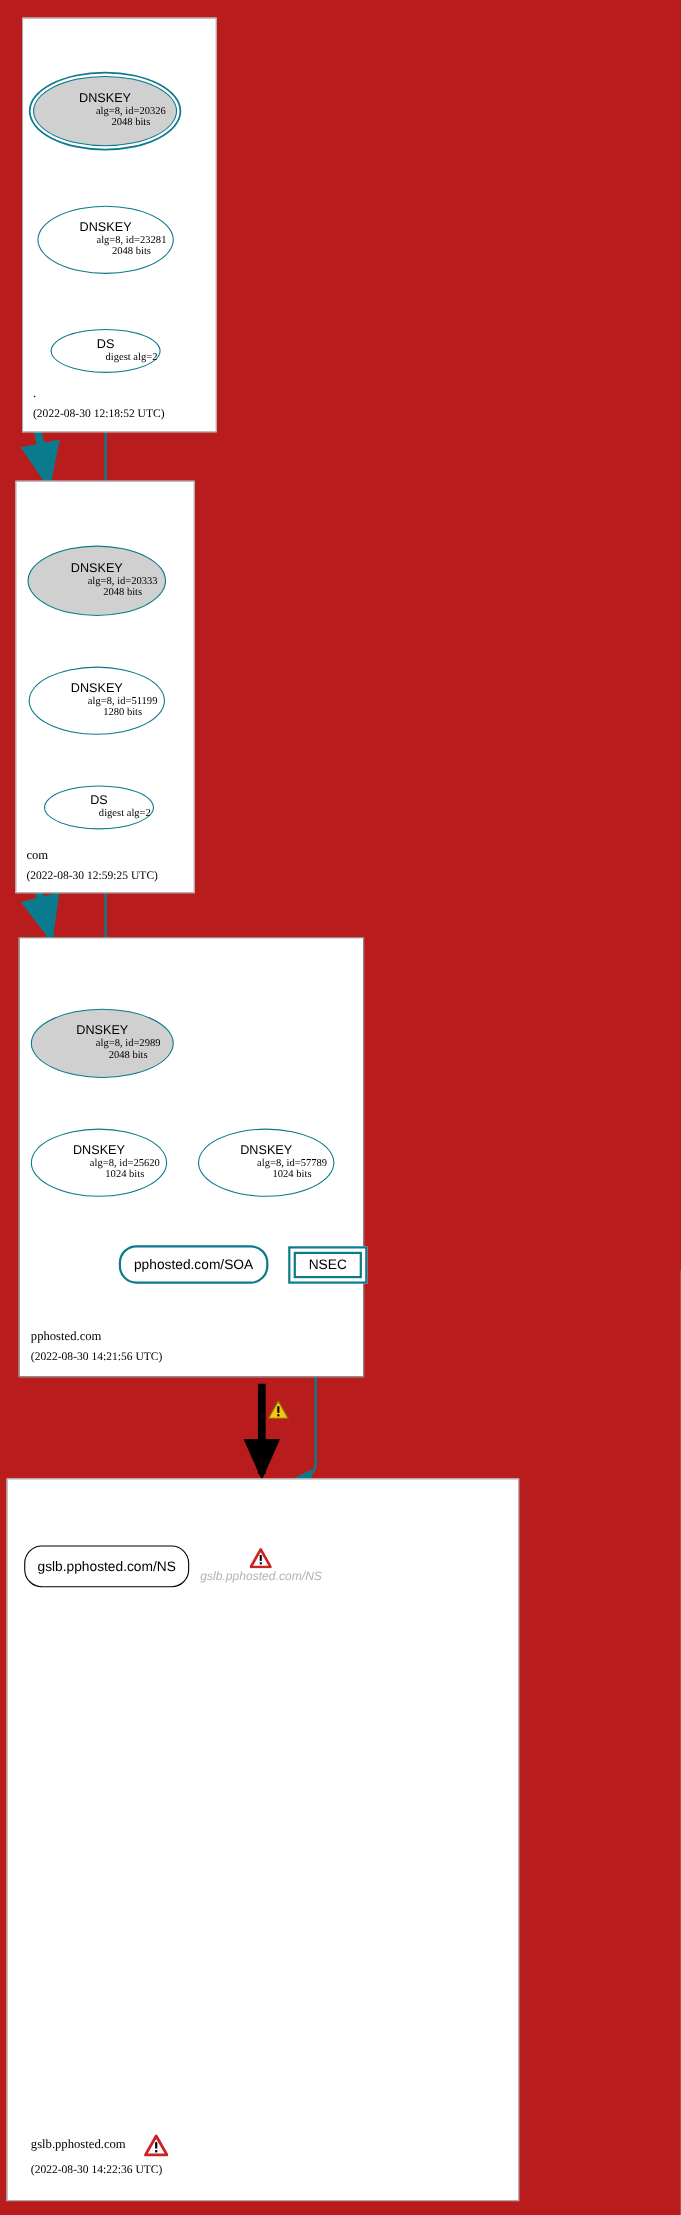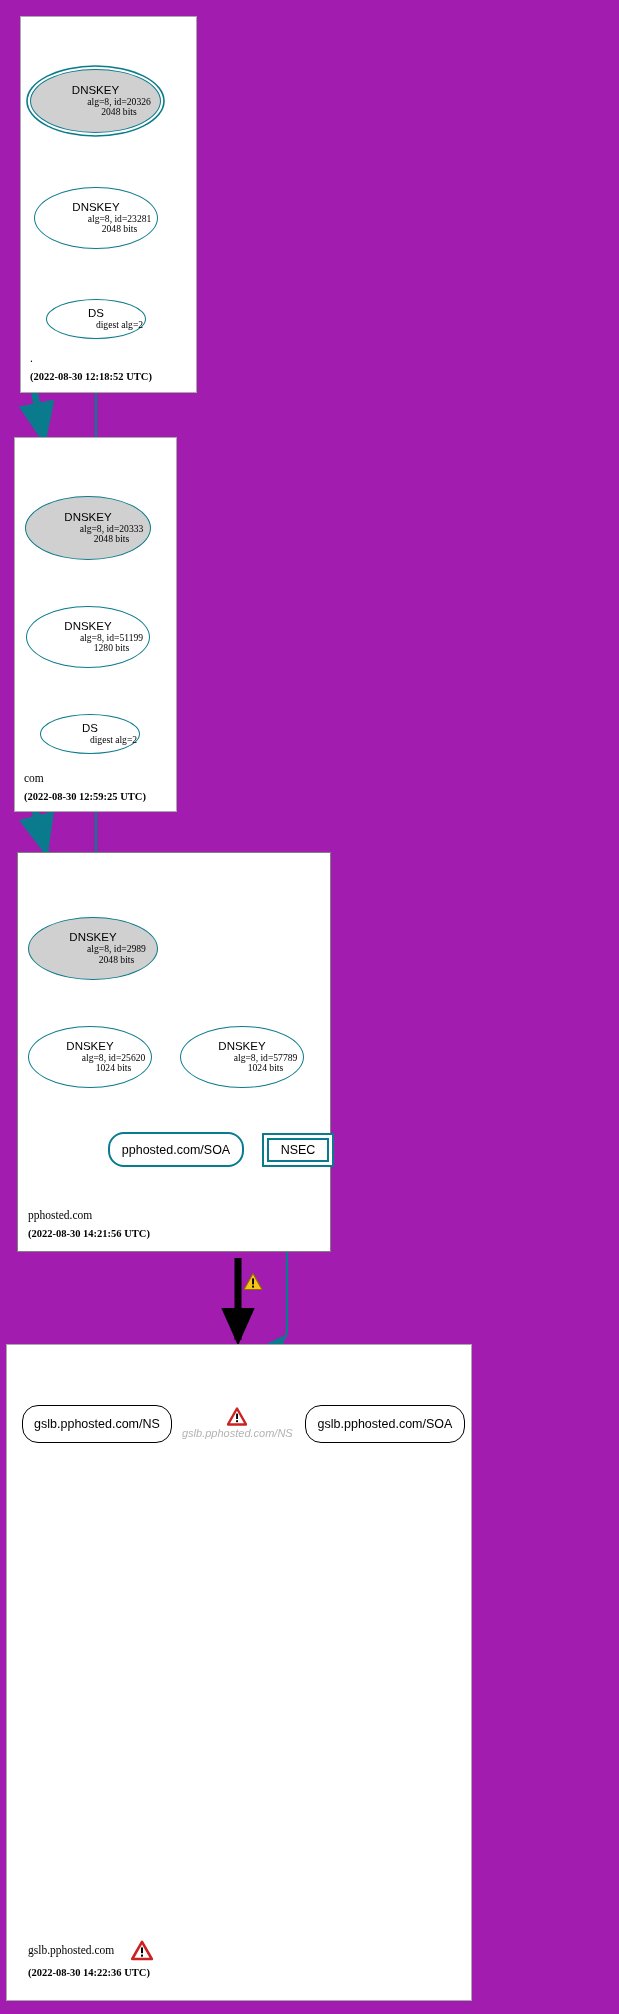--- a/index.html
+++ b/index.html
@@ -1,24 +1,24 @@
 <!DOCTYPE html>
 <html><head>
 <meta charset="utf-8">
 <style>
   html,body{margin:0;padding:0;background:#ffffff;}
   body{font-family:"Liberation Sans",sans-serif;}
-  #page{position:relative;width:619px;height:2014px;overflow:hidden;background:#a21caf;}
+  #page{position:relative;width:619px;height:2014px;overflow:hidden;background:#b91c1c;}
 
   .zone-box{position:absolute;box-sizing:border-box;background:#ffffff;}
   .zone-box.gray{border:1px solid #aaaaaa;}
   .zone-box.dark{border:1px solid #808080;}
 
   .zone-label{position:absolute;font-family:"Liberation Serif",serif;font-size:11.5px;color:#000;white-space:nowrap;}
-  .zone-time{position:absolute;font-family:"Liberation Serif",serif;font-size:10.5px;color:#000;white-space:nowrap;font-weight:bold;}
+  .zone-time{position:absolute;font-family:"Liberation Serif",serif;font-size:10.5px;color:#000;white-space:nowrap;}
 
   
   .node-ellipse{position:absolute;box-sizing:border-box;border:1.6px solid #0a7b8c;
     border-radius:50%;background:#ffffff;display:flex;flex-direction:column;
     align-items:center;justify-content:center;text-align:center;line-height:1.12;}
   .node-ellipse.sep{background:#d0d0d0;}
   .node-ellipse.dbl{box-shadow:0 0 0 2.2px #ffffff,0 0 0 3.8px #0a7b8c;}
   .n-title{font-family:"Liberation Sans",sans-serif;font-size:11.5px;color:#000;}
   .n-sub{font-family:"Liberation Serif",serif;font-size:9.6px;color:#000;margin-left:47px;}
 
@@ -175,21 +175,20 @@
       <path d="M10,1.5 L19,17.5 L1,17.5 Z" fill="#f5c518" stroke="#8a6d00" stroke-width="1.1" stroke-linejoin="round"></path>
       <rect x="9.1" y="6.4" width="1.9" height="6" fill="#000"></rect>
       <rect x="9.1" y="13.6" width="1.9" height="2" fill="#000"></rect>
     </svg>
   </div>
 
   <div class="zone-box gray" style="left:6px;top:1344px;width:466px;height:657px;"></div>
 
   <div class="node-rrset black" style="left:22px;top:1405px;width:150px;height:38px;">gslb.pphosted.com/NS</div>
 
-  <div class="node-rrset black" style="left:305px;top:1405px;width:160px;height:38px;">gslb.pphosted.com/SOA</div>
 
   <div class="warn" style="left:227px;top:1407px;width:20px;height:19px;">
     <svg width="20" height="19" viewBox="0 0 20 19">
       <path d="M10,1.5 L19,17.5 L1,17.5 Z" fill="#ffffff" stroke="#cc2222" stroke-width="2.4" stroke-linejoin="round"></path>
       <rect x="9.1" y="6.6" width="1.9" height="5.4" fill="#000"></rect>
       <rect x="9.1" y="13.2" width="1.9" height="2" fill="#000"></rect>
     </svg>
   </div>
   <div class="ghost-label" style="left:182px;top:1427px;">gslb.pphosted.com/NS</div>
 

